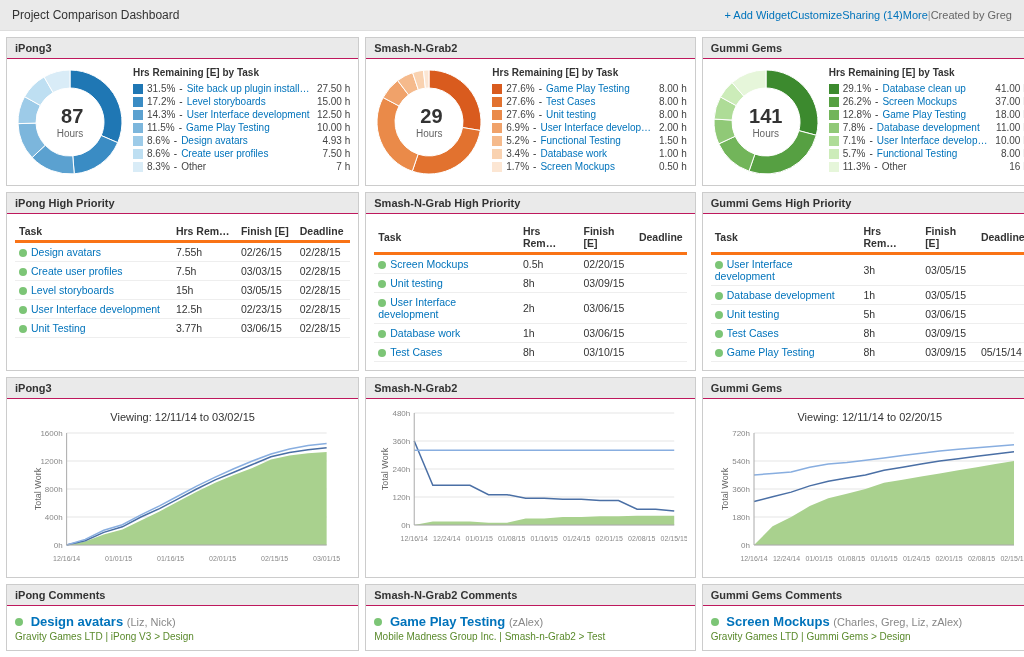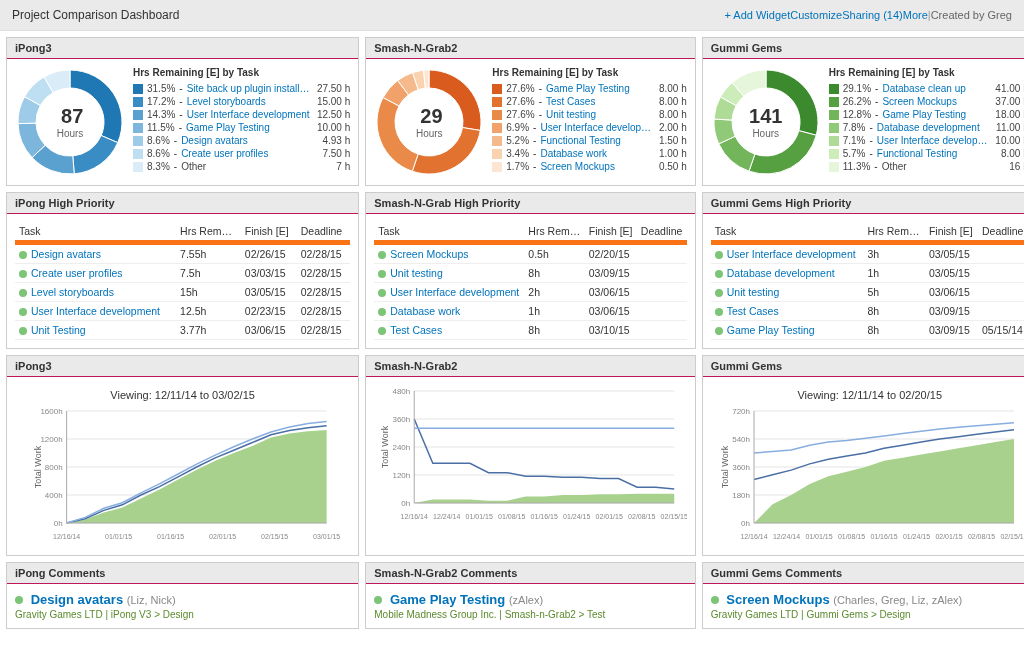--- a/index.html
+++ b/index.html
@@ -20,21 +20,21 @@
 .donut-center .lbl { font-size: 10px; color: #666; }
 .legend { flex: 1; font-size: 10px; }
 .legend-title { font-weight: bold; margin-bottom: 4px; }
 .legend-row { display: flex; align-items: center; gap: 4px; padding: 1px 0; }
 .legend-row .swatch { width: 10px; height: 10px; flex-shrink: 0; }
 .legend-row .pct { color: #444; }
 .legend-row .task { color: #0073bb; cursor: pointer; flex: 1; overflow: hidden; text-overflow: ellipsis; white-space: nowrap; }
 .legend-row .task.plain { color: #444; cursor: default; }
 .legend-row .hrs { color: #444; }
 table.hp { width: 100%; border-collapse: collapse; font-size: 10.5px; }
-table.hp th { text-align: left; font-weight: normal; padding: 3px 4px; border-bottom: 5px solid #f97316; }
+table.hp th { text-align: left; font-weight: bold; padding: 3px 4px; border-bottom: 3px solid #f97316; }
 table.hp td { padding: 3px 4px; border-bottom: 1px solid #eee; }
 table.hp .dot { display: inline-block; width: 8px; height: 8px; border-radius: 50%; background: #7cc576; margin-right: 4px; vertical-align: middle; }
 table.hp a { color: #0073bb; text-decoration: none; }
 .chart-range { text-align: center; font-size: 11px; padding: 4px; }
 .chart { width: 100%; height: 140px; }
 .chart-ylabel { font-size: 9px; fill: #666; }
 .comment-task { font-size: 13px; }
 .comment-task a { color: #0073bb; text-decoration: none; font-weight: bold; }
 .comment-task .people { color: #888; font-weight: normal; font-size: 11px; }
 .comment-org { font-size: 10px; color: #5a8a2c; margin-top: 2px; }

